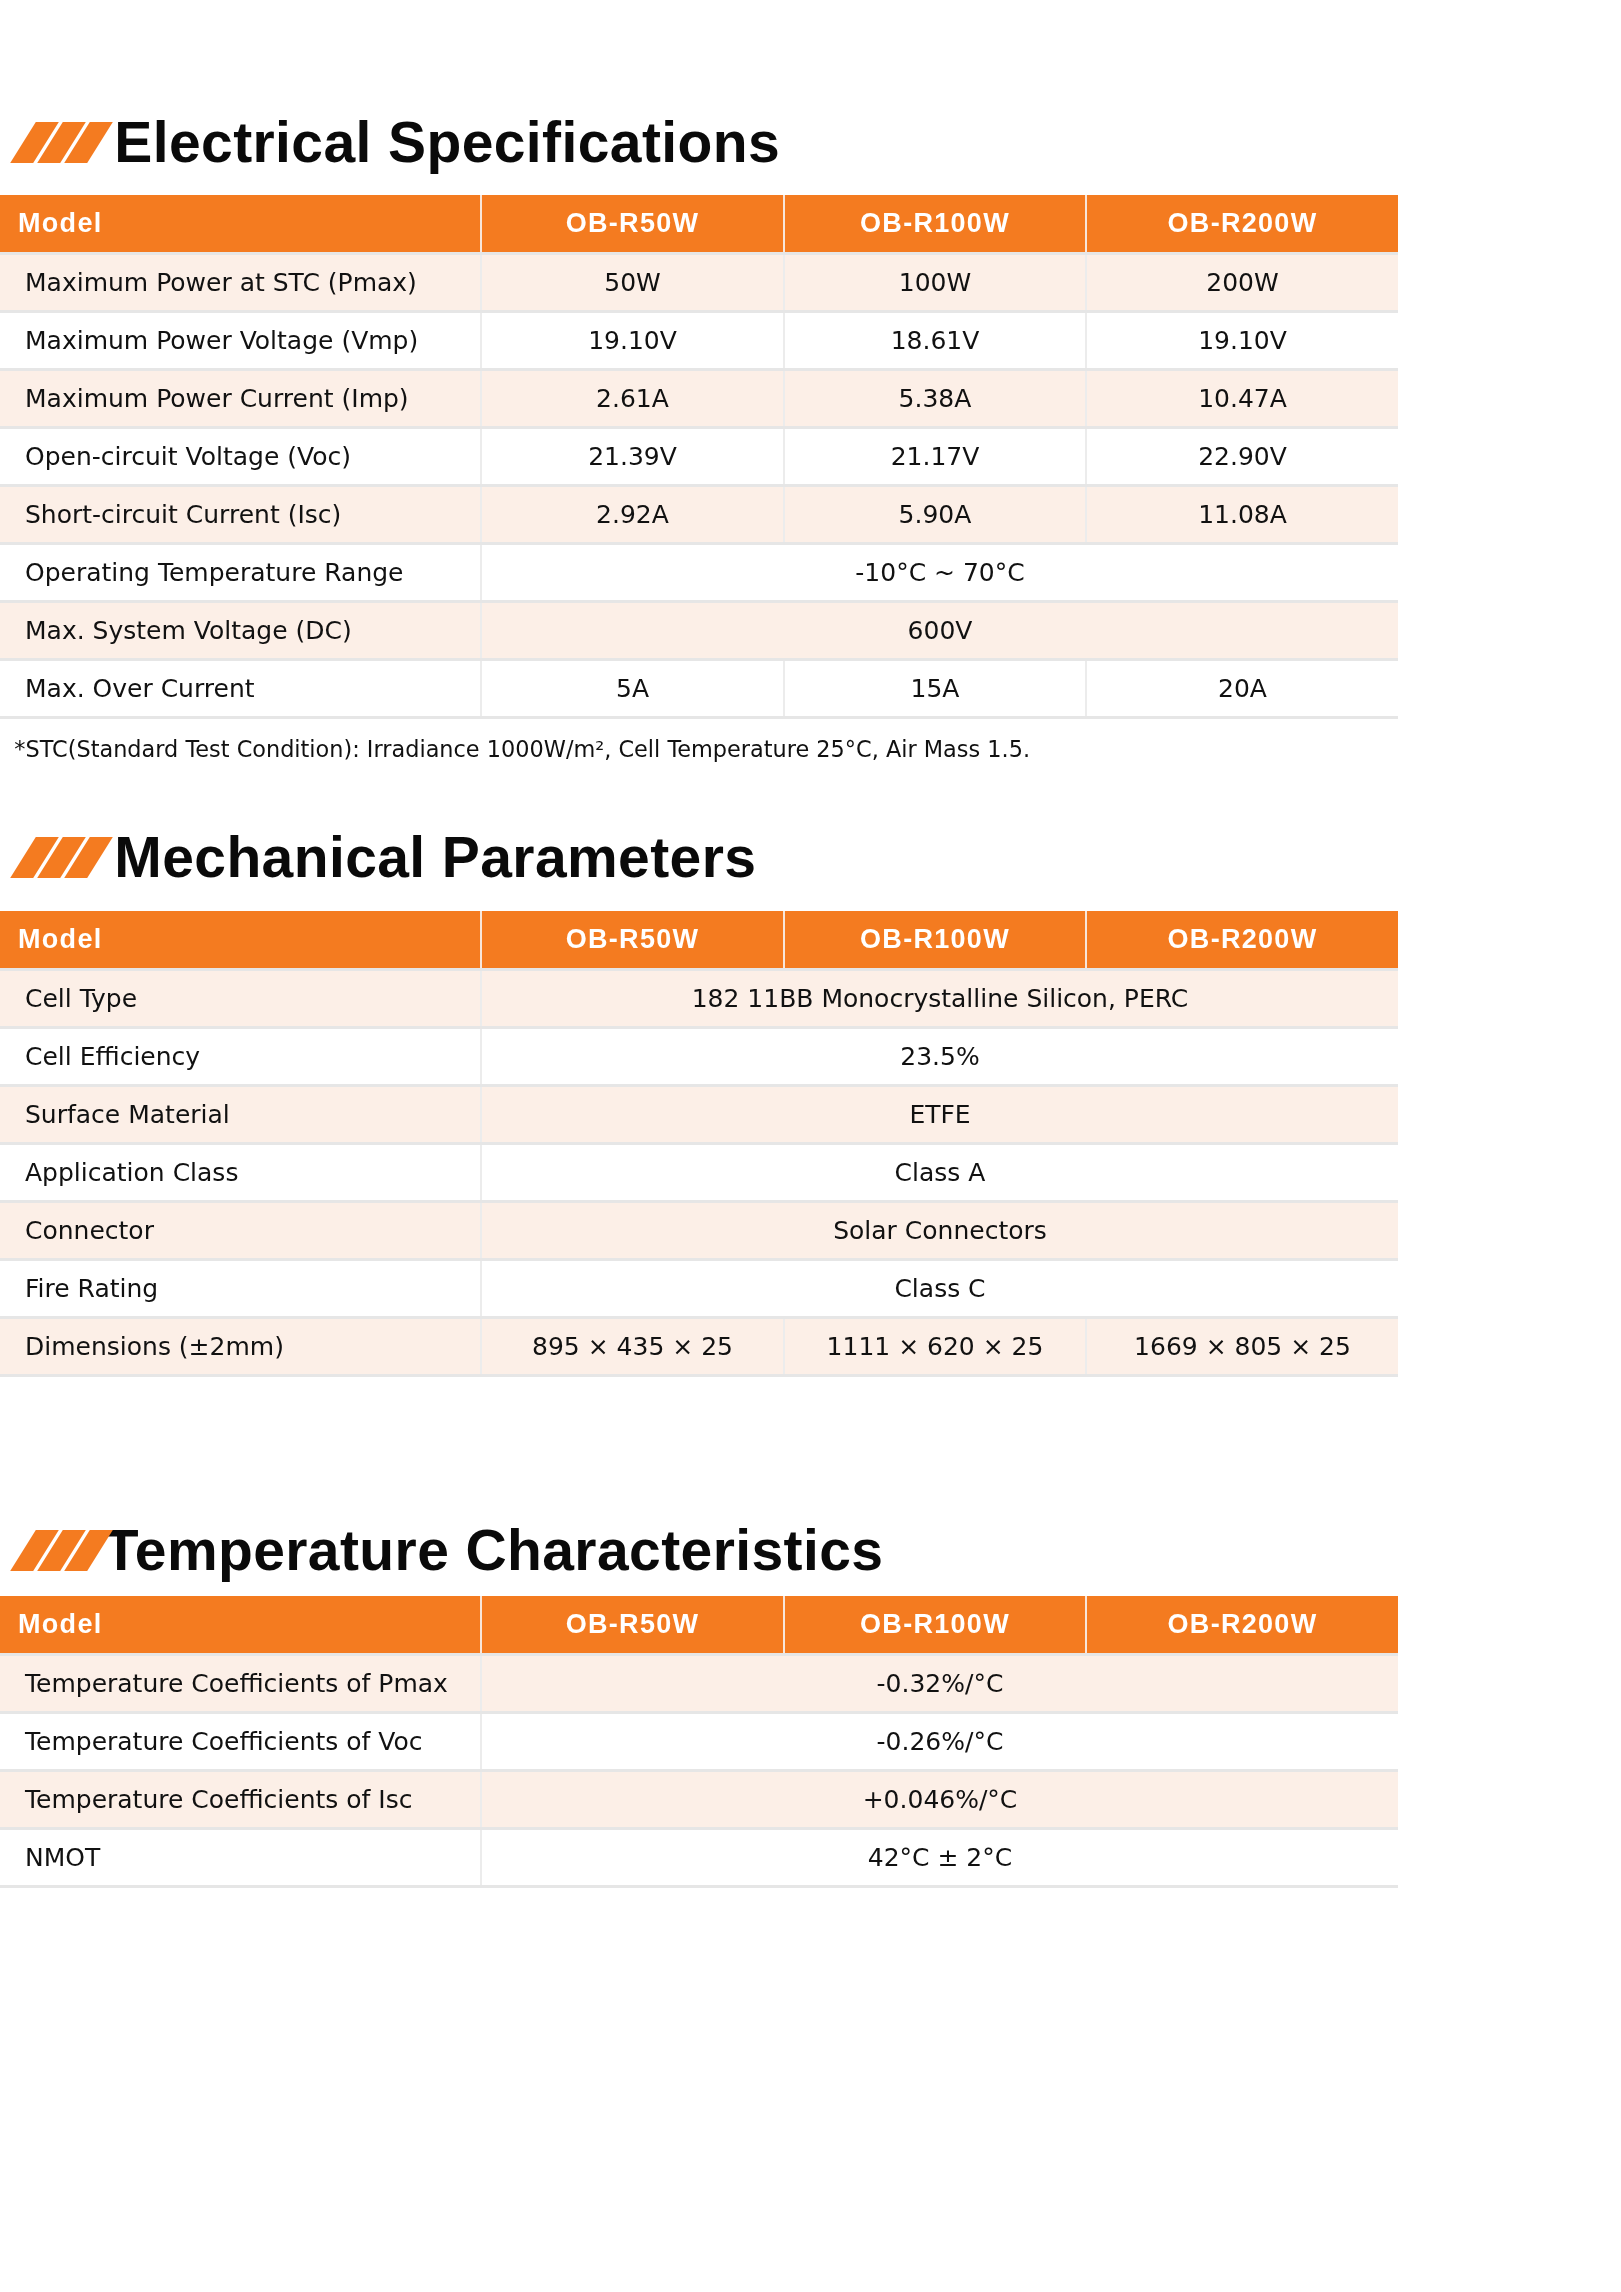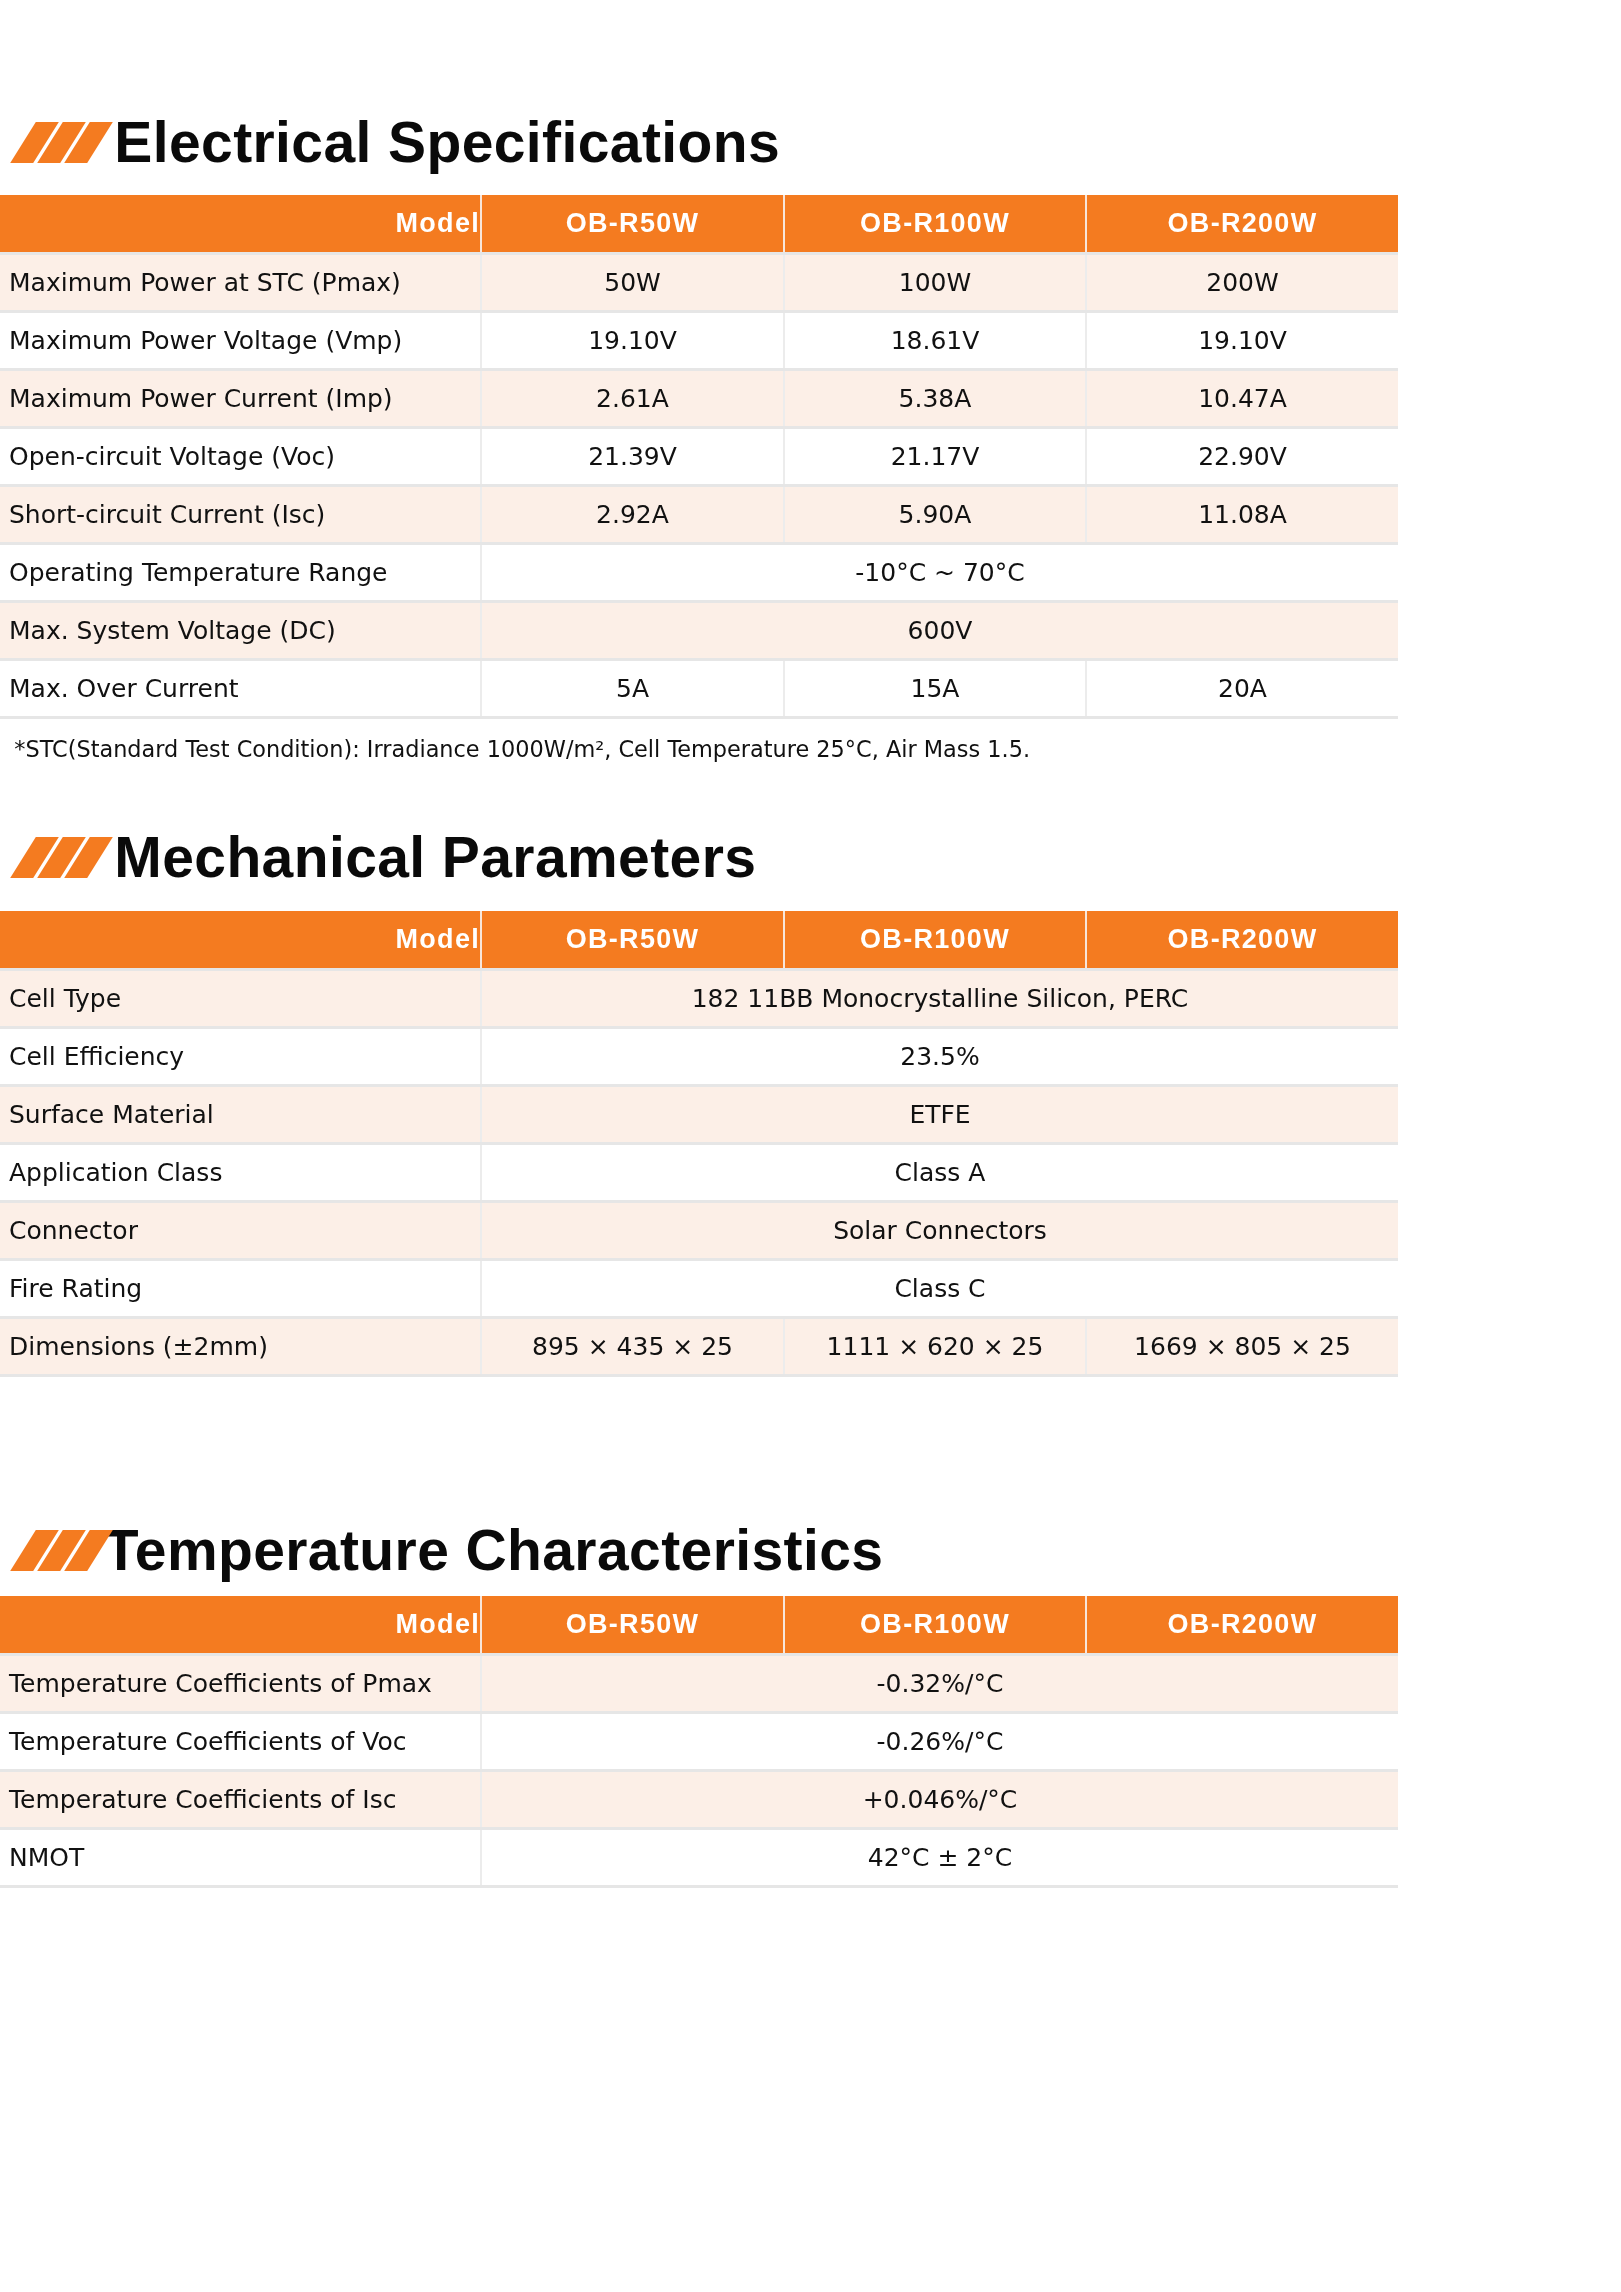--- a/index.html
+++ b/index.html
@@ -10,23 +10,23 @@
   .stripes span:nth-child(1){ left:14.3px; }
   .stripes span:nth-child(2){ left:41px; }
   .stripes span:nth-child(3){ left:68px; }
   .section-title h2 { margin:0 0 0 12.5px; font-size:57px; font-weight:bold; letter-spacing:0.4px; color:#0a0a0a; font-family:"Liberation Sans", sans-serif; }
   table.spec { position:absolute; left:0; width:1397px; border-collapse:collapse; table-layout:fixed; font-family:"DejaVu Sans", sans-serif; }
   table.spec col.c0 { width:481px; }
   table.spec col.c1 { width:303px; }
   table.spec col.c2 { width:302px; }
   table.spec col.c3 { width:312px; }
   table.spec thead th { background:#f47b20; color:#ffffff; height:57px; font-family:"Liberation Sans", sans-serif; font-weight:bold; font-size:27px; letter-spacing:1.3px; border-left:2.7px solid #f8e6da; text-align:center; padding:0; }
-  table.spec thead th:first-child { text-align:right; padding-left:18px; border-left:none; }
+  table.spec thead th:first-child { text-align:left; padding-left:18px; border-left:none; }
   table.spec tbody td { height:55px; border-top:3.6px solid #e6e6e6; border-left:2.7px solid #ececec; font-size:25px; text-align:center; padding:0; color:#111; }
-  table.spec tbody td:first-child { text-align:left; padding-left:9px; border-left:none; }
+  table.spec tbody td:first-child { text-align:left; padding-left:25px; border-left:none; }
   table.spec tbody tr:nth-child(odd) td { background:#fcefe7; }
   table.spec tbody tr:nth-child(even) td { background:#ffffff; }
   table.spec tbody tr:last-child td { border-bottom:3.6px solid #e6e6e6; }
   .footnote { position:absolute; left:14.3px; top:736px; font-size:22.4px; font-family:"DejaVu Sans", sans-serif; color:#111; }
 </style>
 </head>
 <body>
 
 <div class="section-title" style="top:106px;">
   <div class="stripes">

